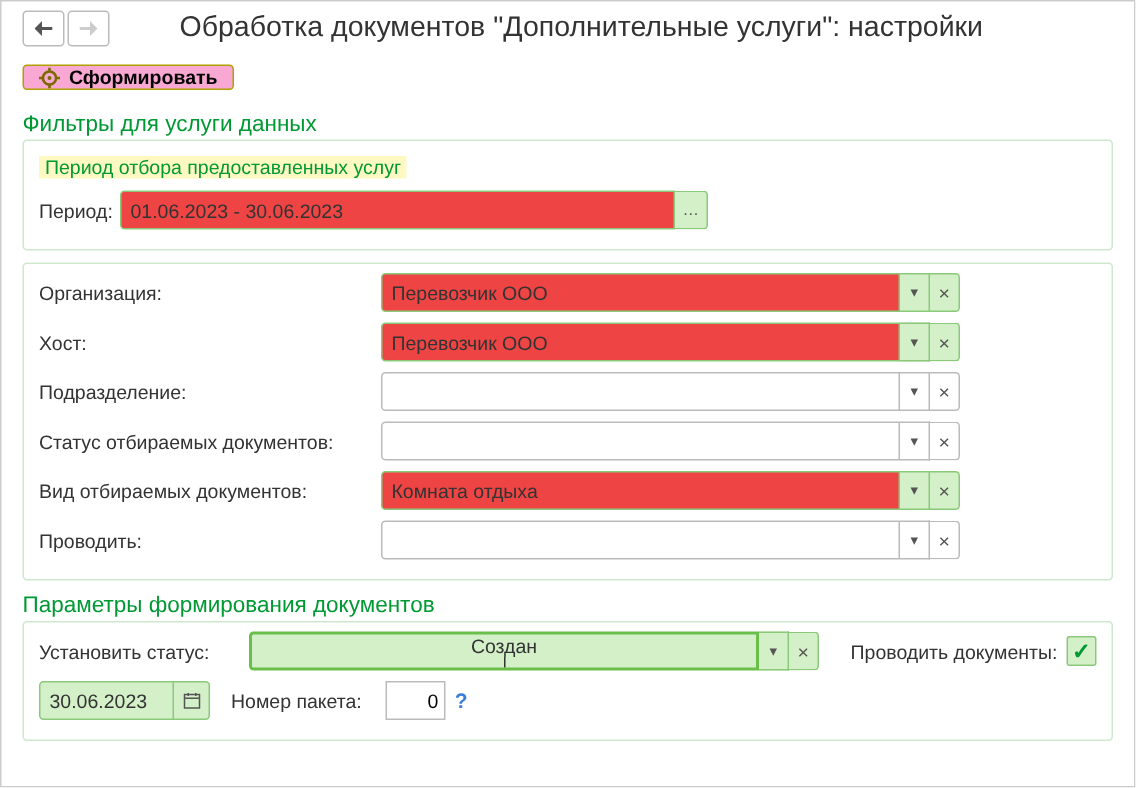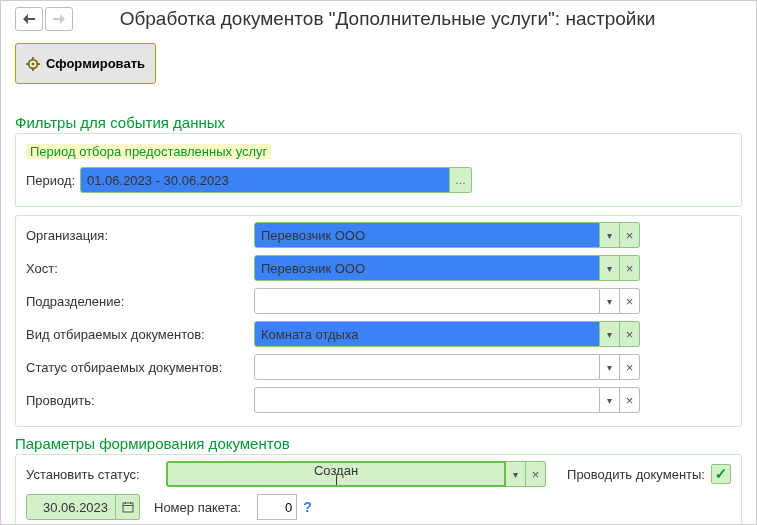--- a/index.html
+++ b/index.html
@@ -39,31 +39,31 @@
   .nav-btn + .nav-btn { margin-left: 2px; }
   .nav-btn.disabled { color: #ccc; }
   .title {
     flex: 1;
     text-align: center;
     font-size: 19px;
     color: #333;
     padding-right: 40px;
   }
   .main-btn {
-    background: #e5e5e5;
+    background: #f9a8d4;
     border: 1px solid #b0a000;
     border-radius: 3px;
-    padding: 12px 10px;
+    padding: 0 10px;
     font-size: 13px;
     font-weight: bold;
     display: inline-flex;
     align-items: center;
     gap: 6px;
     cursor: pointer;
-    margin-bottom: 26px;
+    margin-bottom: 10px;
   }
   .gear-icon {
     width: 14px; height: 14px;
     display: inline-block;
   }
   .section-header {
     color: #009933;
     font-size: 15px;
     margin: 4px 0 2px 0;
   }
@@ -100,21 +100,21 @@
   .input {
     border: 1px solid #bbb;
     height: 26px;
     padding: 0 6px;
     font-size: 13px;
     background: #fff;
     display: flex;
     align-items: center;
     border-radius: 3px 0 0 3px;
   }
-  .input.green { background: #3b82f6; border-color: #8bc97a; }
+  .input.green { background: #ef4444; border-color: #8bc97a; }
   .input.green-active { background: #d4f0c8; border: 2px solid #6abf4b; flex-direction: column; }
   .btn-small {
     width: 20px;
     height: 26px;
     border: 1px solid #bbb;
     border-left: none;
     background: #fff;
     display: inline-flex;
     align-items: center;
     justify-content: center;
@@ -156,21 +156,21 @@
     width: 40px;
     text-align: right;
     padding: 0 4px;
     font-size: 13px;
   }
   .date-wrap { display:flex; align-items:stretch; height:26px; }
   .date-input {
     border: 1px solid #8bc97a;
     background: #d4f0c8;
     height: 26px;
-    padding: 0 16px;
+    padding: 0 6px;
     font-size: 13px;
     display:flex; align-items:center;
     border-radius: 3px 0 0 3px;
     width: 90px;
   }
   .date-btn {
     width: 24px; height: 26px;
     border: 1px solid #8bc97a;
     border-left: none;
     background: #d4f0c8;
@@ -208,21 +208,21 @@
       <g stroke="#7a6a00" stroke-width="2">
           <line x1="8" y1="0" x2="8" y2="3"></line>
           <line x1="8" y1="13" x2="8" y2="16"></line>
           <line x1="0" y1="8" x2="3" y2="8"></line>
           <line x1="13" y1="8" x2="16" y2="8"></line>
         </g>
     </svg>
     <span>Сформировать</span>
   </button>
 
-  <div class="section-header">Фильтры для события данных</div>
+  <div class="section-header">Фильтры для услуги данных</div>
 
   <div class="groupbox">
     <div class="group-title">Период отбора предоставленных услуг</div>
     <div class="row">
       <div class="label period-label">Период:</div>
       <div class="input-wrap">
         <div class="input green" style="width:370px">01.06.2023 - 30.06.2023</div>
         <div class="btn-small green ellipsis">…</div>
       </div>
     </div>
@@ -263,40 +263,40 @@
         <div class="btn-small">
             <span class="caret-down"></span>
           </div>
         <div class="btn-small">
             <span class="x-mark"></span>
           </div>
       </div>
     </div>
 
     <div class="row">
+      <div class="label label-wide">Статус отбираемых документов:</div>
+      <div class="input-wrap">
+        <div class="input" style="width:346px"></div>
+        <div class="btn-small">
+            <span class="caret-down"></span>
+          </div>
+        <div class="btn-small">
+            <span class="x-mark"></span>
+          </div>
+      </div>
+    </div>
+
+    <div class="row">
       <div class="label label-wide">Вид отбираемых документов:</div>
       <div class="input-wrap">
         <div class="input green" style="width:346px">Комната отдыха</div>
         <div class="btn-small green">
             <span class="caret-down"></span>
           </div>
         <div class="btn-small green">
-            <span class="x-mark"></span>
-          </div>
-      </div>
-    </div>
-
-    <div class="row">
-      <div class="label label-wide">Статус отбираемых документов:</div>
-      <div class="input-wrap">
-        <div class="input" style="width:346px"></div>
-        <div class="btn-small">
-            <span class="caret-down"></span>
-          </div>
-        <div class="btn-small">
             <span class="x-mark"></span>
           </div>
       </div>
     </div>
 
     <div class="row">
       <div class="label label-wide">Проводить:</div>
       <div class="input-wrap">
         <div class="input" style="width:346px"></div>
         <div class="btn-small">

